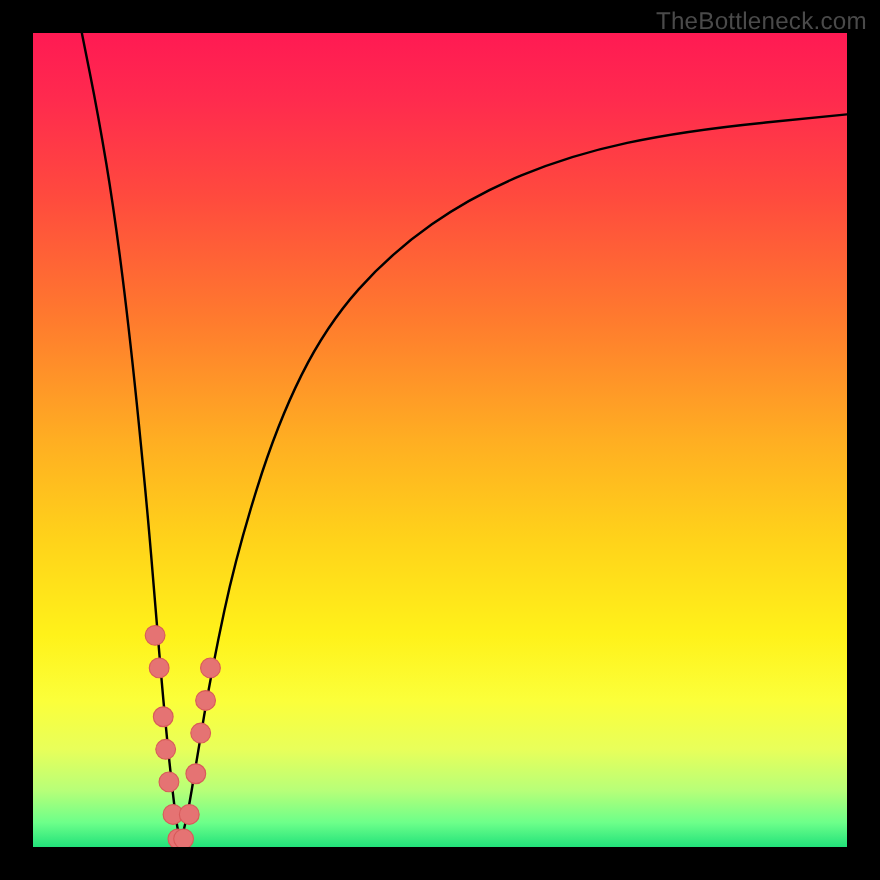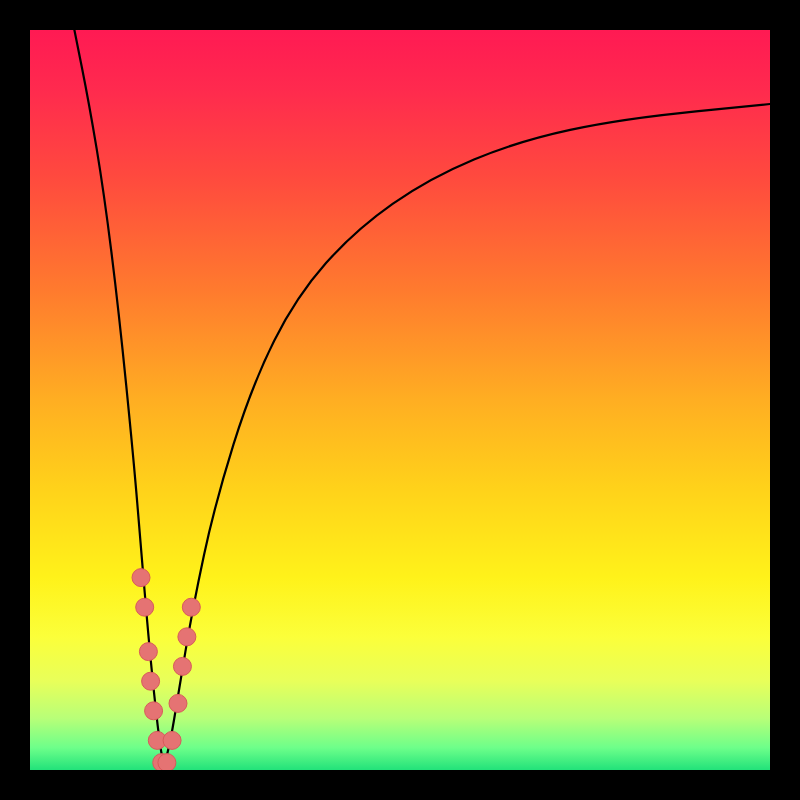--- a/index.html
+++ b/index.html
@@ -87,13 +87,14 @@
           <circle cx="131.72" cy="732.60" r="9" fill="#e57373" stroke="#d85a5a" stroke-width="1"></circle>
           <circle cx="136.90" cy="732.60" r="9" fill="#e57373" stroke="#d85a5a" stroke-width="1"></circle>
           <circle cx="142.08" cy="710.40" r="9" fill="#e57373" stroke="#d85a5a" stroke-width="1"></circle>
           <circle cx="148.00" cy="673.40" r="9" fill="#e57373" stroke="#d85a5a" stroke-width="1"></circle>
           <circle cx="152.44" cy="636.40" r="9" fill="#e57373" stroke="#d85a5a" stroke-width="1"></circle>
           <circle cx="156.88" cy="606.80" r="9" fill="#e57373" stroke="#d85a5a" stroke-width="1"></circle>
           <circle cx="161.32" cy="577.20" r="9" fill="#e57373" stroke="#d85a5a" stroke-width="1"></circle>
         </g>
     </svg>
   </div>
+  <div class="watermark">TheBottleneck.com</div>
 </div>
 
 </body></html>

